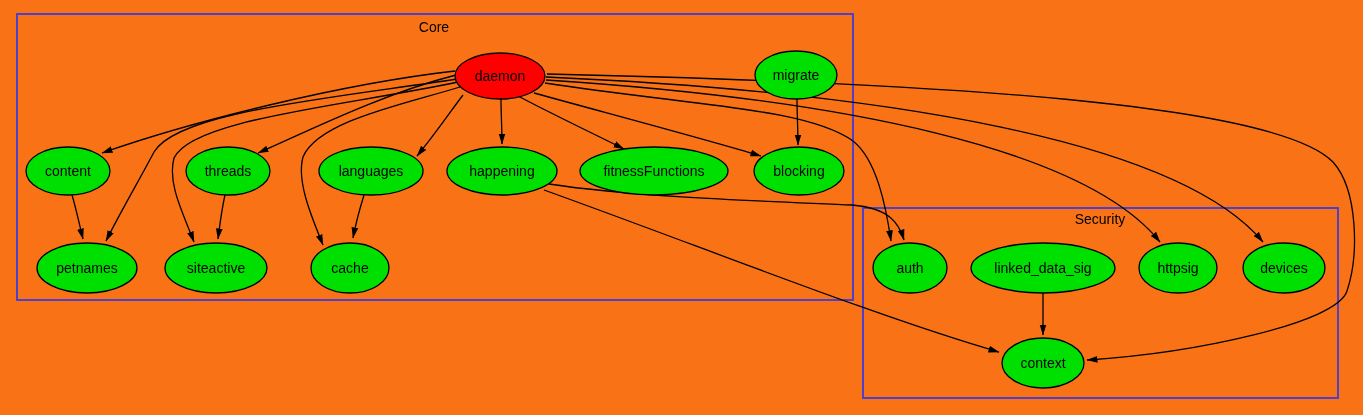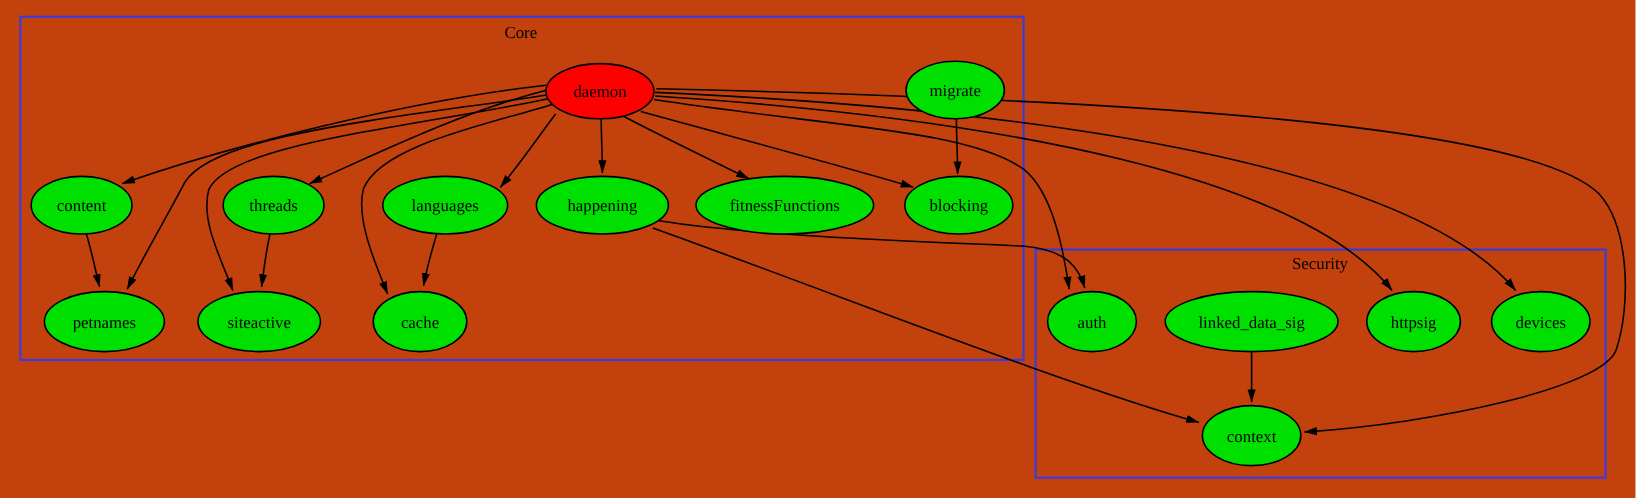--- a/index.html
+++ b/index.html
@@ -1,21 +1,21 @@
 <!DOCTYPE html>
 <html><head>
 <meta charset="utf-8">
 <style>
   html, body { margin: 0; padding: 0; background: #ffffff; }
   .canvas {
     position: relative;
     width: 1363px;
     height: 415px;
-    background: #c2410c;
-    font-family: Liberation Serif, serif;
+    background: #f97316;
+    font-family: Liberation Sans, sans-serif;
   }
   svg { display: block; }
   .edge {
     fill: none;
     stroke: #000000;
     stroke-width: 1.3;
   }
   .node-shape {
     stroke: #000000;
     stroke-width: 1.3;

